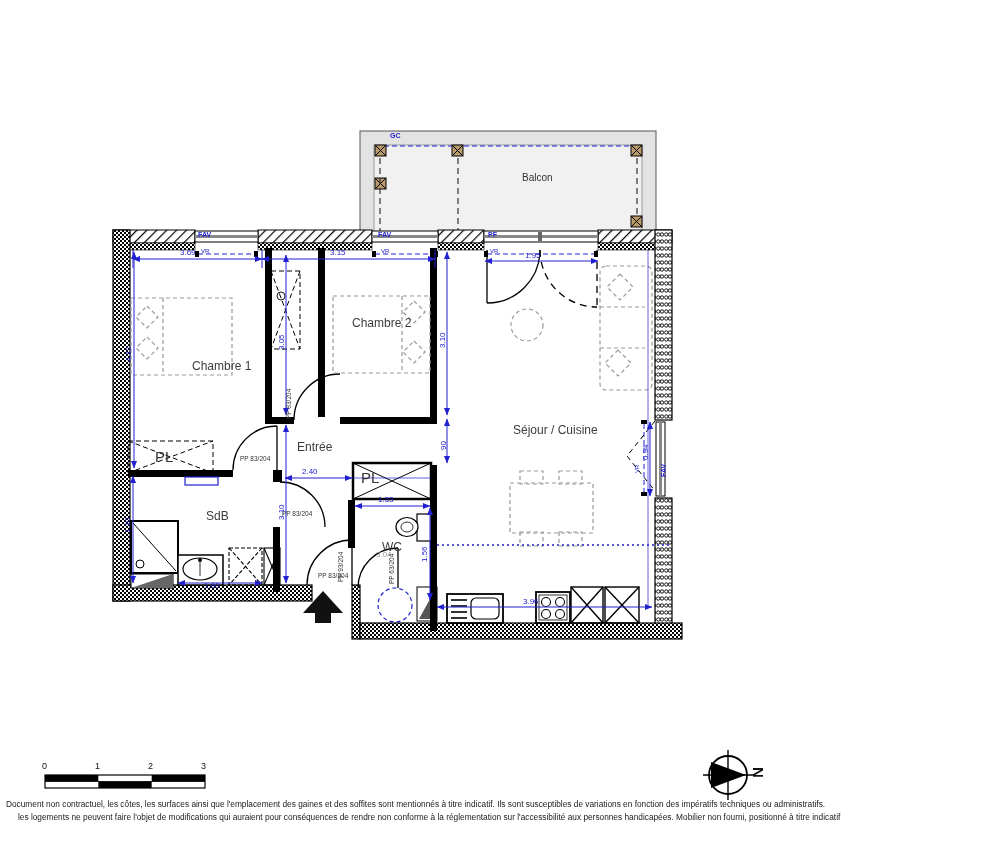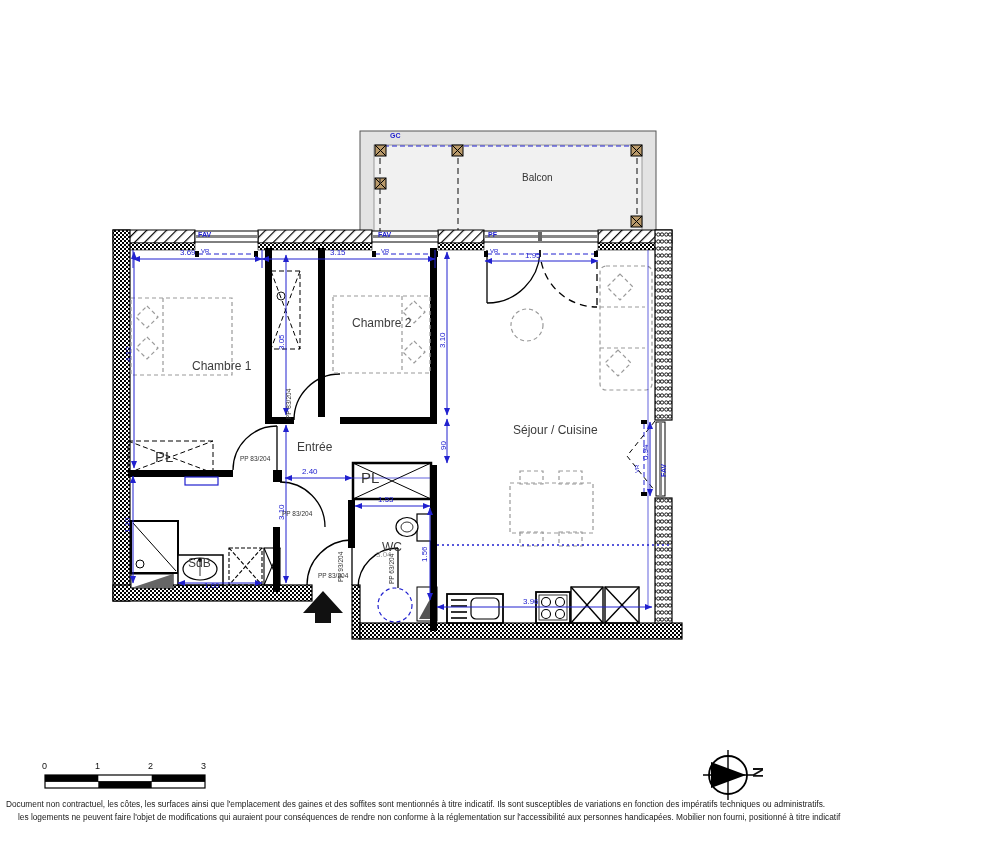--- a/index.html
+++ b/index.html
@@ -311,21 +311,21 @@
 <span class="lbl blue vr" style="left:381px;top:248px;">VR</span>
 <span class="lbl blue win" style="left:488px;top:231px;">PF</span>
 <span class="lbl blue vr" style="left:490px;top:248px;">VR</span>
 <span class="lbl blue win rot" style="left:660px;top:477px;">FAV</span>
 <span class="lbl blue vr rot" style="left:634px;top:473px;">VR</span>
 
 <span class="lbl room" style="left:192px;top:360px;">Chambre 1</span>
 <span class="lbl room" style="left:352px;top:317px;">Chambre 2</span>
 <span class="lbl room" style="left:513px;top:424px;">Séjour / Cuisine</span>
 <span class="lbl room" style="left:297px;top:441px;">Entrée</span>
-<span class="lbl room" style="left:188px;top:510px;margin-top:47px;">SdB</span>
+<span class="lbl room" style="left:206px;top:510px;">SdB</span>
 <span class="lbl room" style="left:382px;top:541px;">WC</span>
 <span class="lbl dim gray" style="left:376px;top:551px;">3.04</span>
 <span class="lbl small9" style="left:155px;top:449px;">PL</span>
 <span class="lbl small9" style="left:361px;top:470px;">PL</span>
 
 <span class="lbl door rot" style="left:286px;top:419px;">PP 83/204</span>
 <span class="lbl door" style="left:240px;top:456px;">PP 83/204</span>
 <span class="lbl door" style="left:282px;top:511px;">PP 83/204</span>
 <span class="lbl door" style="left:318px;top:573px;">PP 83/204</span>
 <span class="lbl door rot" style="left:338px;top:582px;">PP 93/204</span>

